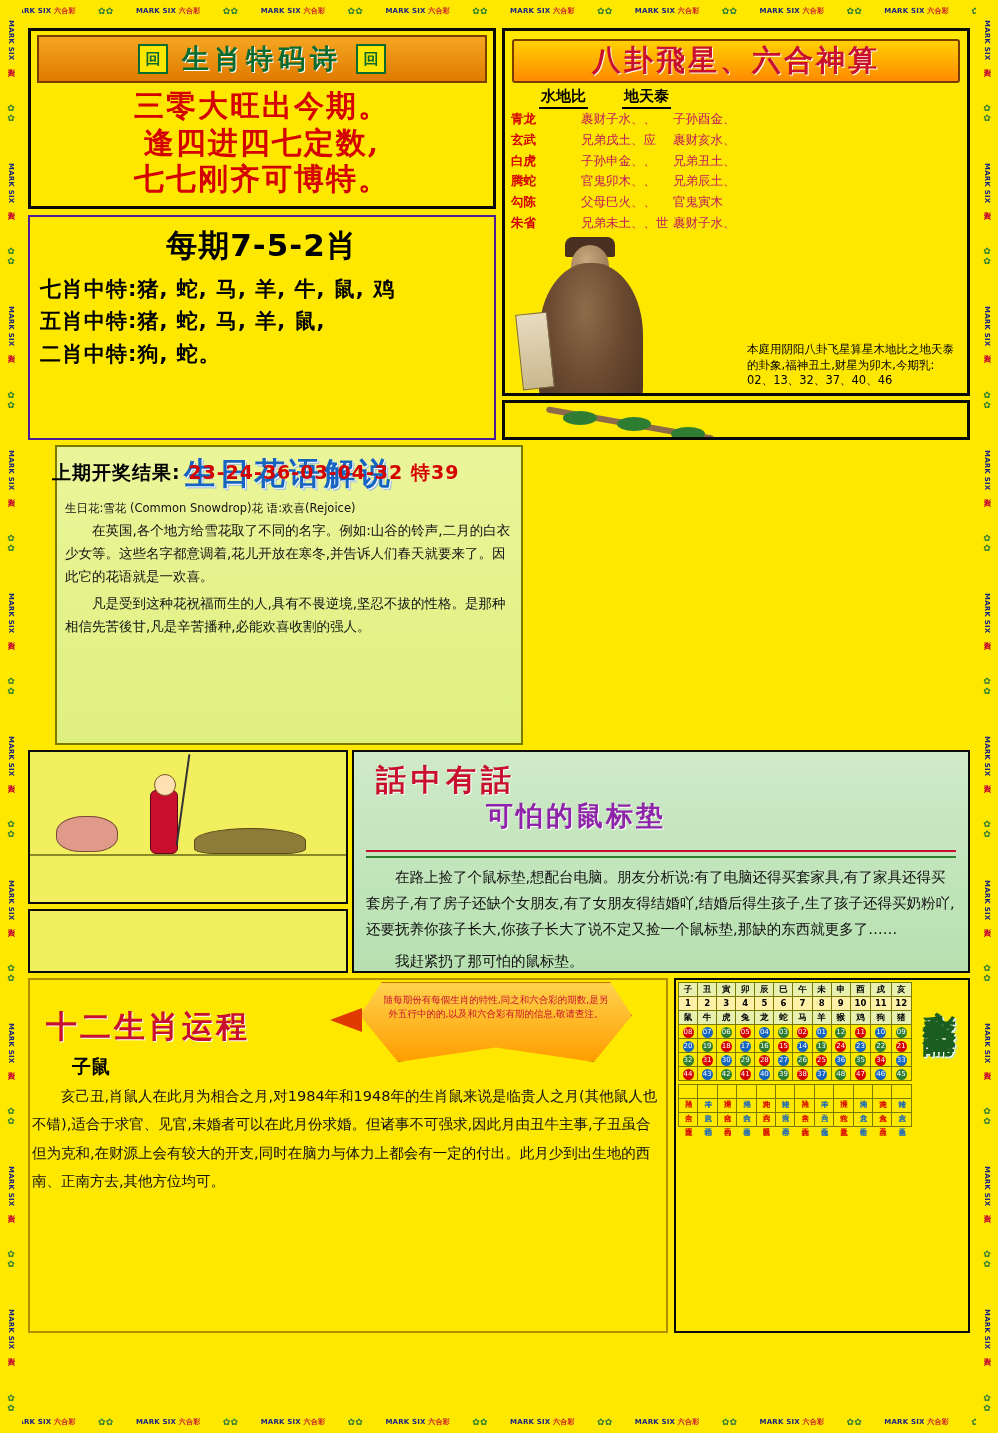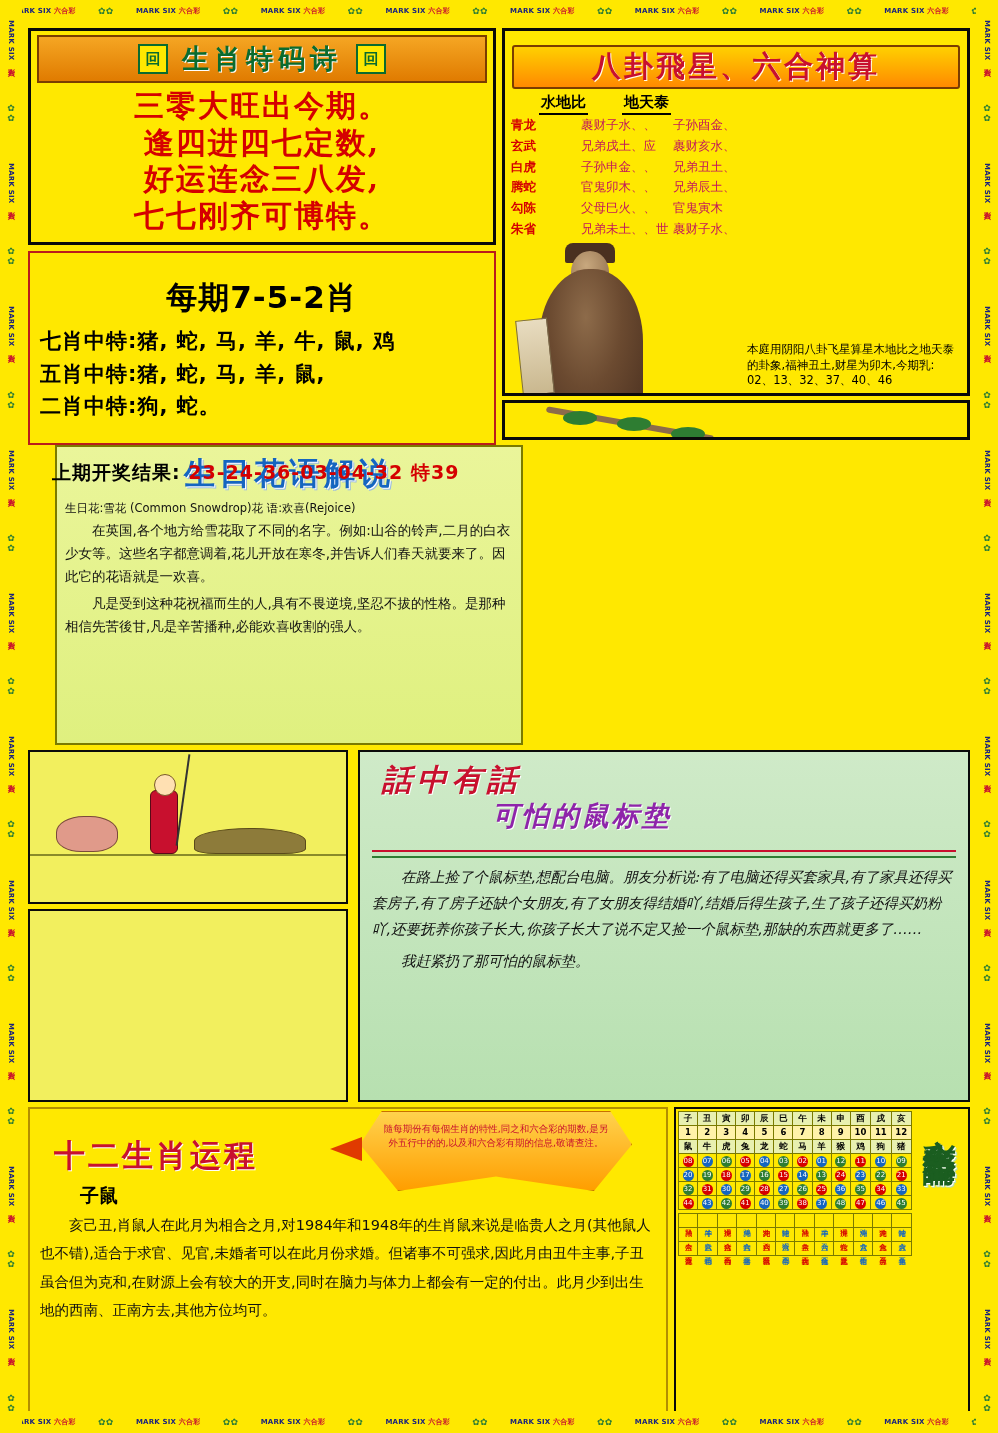--- a/index.html
+++ b/index.html
@@ -73,39 +73,39 @@
   }
   .poem-lines{margin-top:5px;}
   .poem-lines div{
     font-family:"DejaVu Serif","Liberation Serif",serif;
     font-size:30px;font-weight:bold;color:#d50000;
     letter-spacing:2px;line-height:1.22;text-align:center;
   }
 
   
   .seven-box{
-    border:2px solid #b91c1c;background:#ffe800;flex:1;
-    padding:20px 10px;box-sizing:border-box;
+    border:2px solid #4c1d95;background:#ffe800;flex:1;
+    padding:4px 10px;box-sizing:border-box;
   }
   .seven-title{
     font-size:31px;font-weight:bold;color:#000;text-align:center;
     letter-spacing:1px;margin:4px 0 6px 0;
   }
   .seven-row{
     font-size:21px;font-weight:bold;color:#000;line-height:1.55;
     letter-spacing:1px;
   }
 
   
   .bagua{
     border:3px solid #0a0a0a;background:#ffe800;
     height:368px;box-sizing:border-box;position:relative;overflow:hidden;
   }
   .bagua-title{
-    margin:14px auto 2px auto;width:96%;
+    margin:8px auto 2px auto;width:96%;
     background:linear-gradient(#ffd000,#ff8a00);
     border:2px solid #7a3d00;border-radius:3px;
     text-align:center;
   }
   .bagua-title span{
     font-family:"DejaVu Serif","Liberation Serif",serif;
     font-size:29px;font-weight:bold;color:#c8102e;letter-spacing:3px;
     text-shadow:1px 1px 0 #ffe;
   }
   .bagua-body{display:flex;padding:2px 6px;box-sizing:border-box;flex-direction:column;}
@@ -192,21 +192,21 @@
 
   
   .result-bar{
     position:absolute;left:30px;top:438px;width:520px;
     font-size:19px;font-weight:bold;color:#000;letter-spacing:1px;
     background:rgba(255,232,0,.0);
   }
   .result-bar .nums{color:#d50000;}
 
   
-  .row3{display:flex;gap:10px;margin-top:5px;height:352px;font-style:italic;}
+  .row3{display:flex;gap:4px;margin-top:5px;height:223px;}
   .comic-col{width:320px;display:flex;flex-direction:column;gap:5px;}
   .comic{
     border:2px solid #0a0a0a;background:#f2ef5e;height:150px;position:relative;overflow:hidden;
   }
   .comic .gr{position:absolute;left:0;right:0;bottom:0;height:42px;background:#f2ef5e;}
   .comic .line{position:absolute;left:0;right:0;bottom:46px;height:2px;background:#8a8a2a;}
   .comic .pig{
     position:absolute;left:26px;bottom:50px;width:60px;height:34px;
     background:#e09a8a;border:1px solid #7a4a3a;border-radius:45% 45% 40% 40%;
   }
@@ -248,21 +248,21 @@
   }
   .talk-rule{border-top:2px solid #c8102e;border-bottom:2px solid #2e7d32;height:4px;margin:2px 0 6px 0;}
   .talk-body p{
     margin:0 0 6px 0;font-size:14.5px;line-height:1.8;color:#111;text-indent:2em;
   }
 
   
   .row4{display:flex;gap:6px;margin-top:5px;height:355px;}
   .fortune{
     width:640px;border:2px solid #b38f00;background:#ffe800;
-    box-sizing:border-box;padding:4px 10px;position:relative;
+    box-sizing:border-box;padding:4px 2px;position:relative;
   }
   .fortune-title{
     font-family:"DejaVu Serif","Liberation Serif",serif;
     font-size:31px;font-weight:bold;color:#c8102e;letter-spacing:3px;
     text-shadow:1px 1px 0 #fff;margin:22px 0 2px 14px;
   }
   .fortune-sub{font-size:19px;font-weight:bold;color:#000;margin:6px 0 2px 40px;}
   .fortune-body{font-size:14.5px;line-height:1.95;color:#111;text-indent:2em;}
   .ribbon{
     position:absolute;left:330px;top:2px;width:270px;height:78px;
@@ -407,21 +407,20 @@
 
       <div class="poem-box">
         <div class="poem-title">
           <span class="sq">回</span>
           <span class="t">生肖特码诗</span>
           <span class="sq">回</span>
         </div>
         <div class="poem-lines">
           <div>三零大旺出今期。</div>
           <div>逢四进四七定数,</div>
-          <div>好运连念三八发,</div>
           <div>七七刚齐可博特。</div>
         </div>
       </div>
 
       <div class="seven-box">
         <div class="seven-title">每期7-5-2肖</div>
         <div class="seven-row">七肖中特:猪, 蛇, 马, 羊, 牛, 鼠, 鸡</div>
         <div class="seven-row">五肖中特:猪, 蛇, 马, 羊, 鼠,</div>
         <div class="seven-row">二肖中特:狗, 蛇。</div>
       </div>

